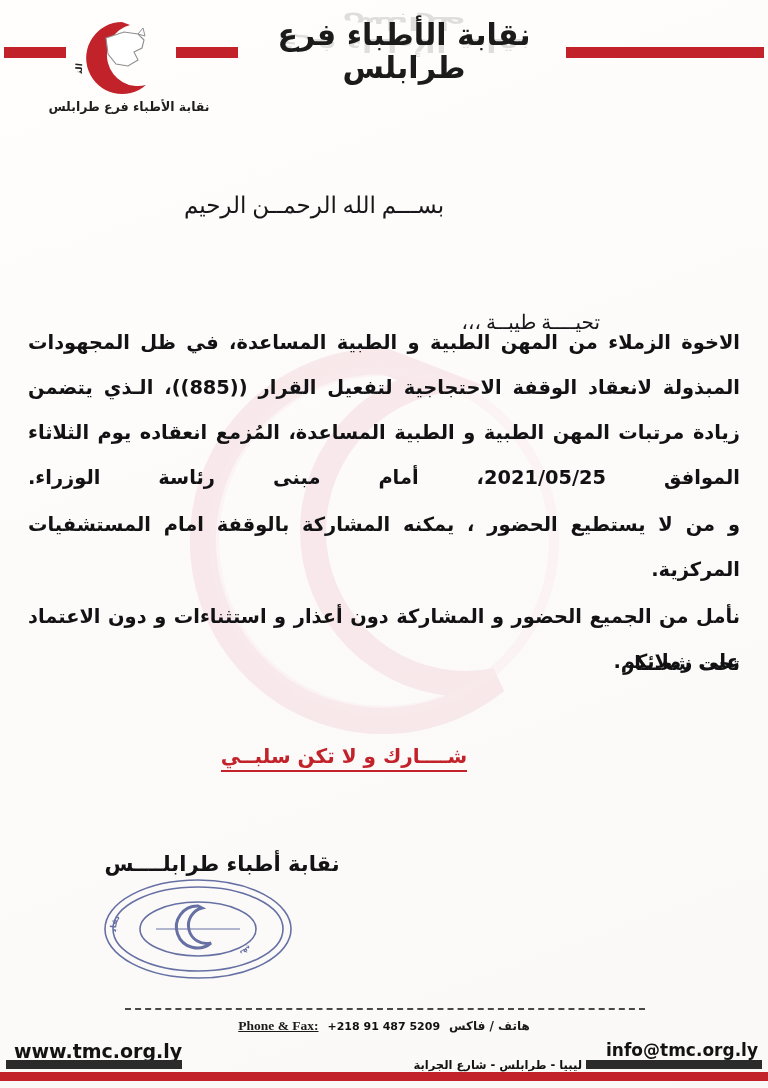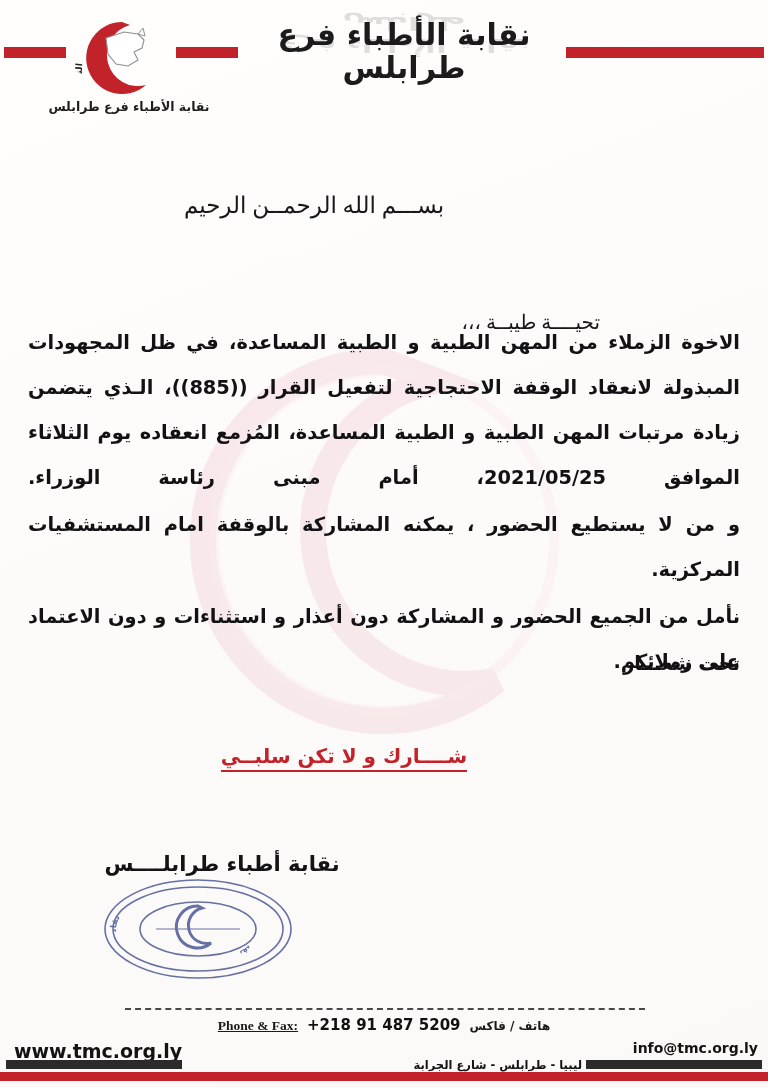--- a/index.html
+++ b/index.html
@@ -243,21 +243,21 @@
   }
   .ftr-phone .lbl-en {
     font-family: "Liberation Serif", serif;
     font-size: 13.5px;
     font-weight: bold;
     color: #1a1a1a;
     text-decoration: underline;
   }
   .ftr-phone .num {
     font-family: "DejaVu Sans", sans-serif;
-    font-size: 15px;
+    font-size: 11px;
     font-weight: bold;
     color: #111;
     margin: 0 9px;
   }
   .ftr-phone .lbl-ar {
     font-family: "DejaVu Sans", sans-serif;
     font-size: 12px;
     font-weight: bold;
     color: #1a1a1a;
     direction: rtl;
@@ -269,21 +269,21 @@
     font-family: "DejaVu Sans", sans-serif;
     font-size: 19px;
     font-weight: bold;
     color: #131313;
     direction: ltr;
   }
   .ftr-mail {
     position: absolute;
     right: 10px; top: 38px;
     font-family: "DejaVu Sans", sans-serif;
-    font-size: 14px;
+    font-size: 17px;
     font-weight: bold;
     color: #131313;
     direction: ltr;
   }
   .ftr-blk {
     position: absolute;
     height: 9px;
     background: #2b2b2b;
     top: 58px;
   }

